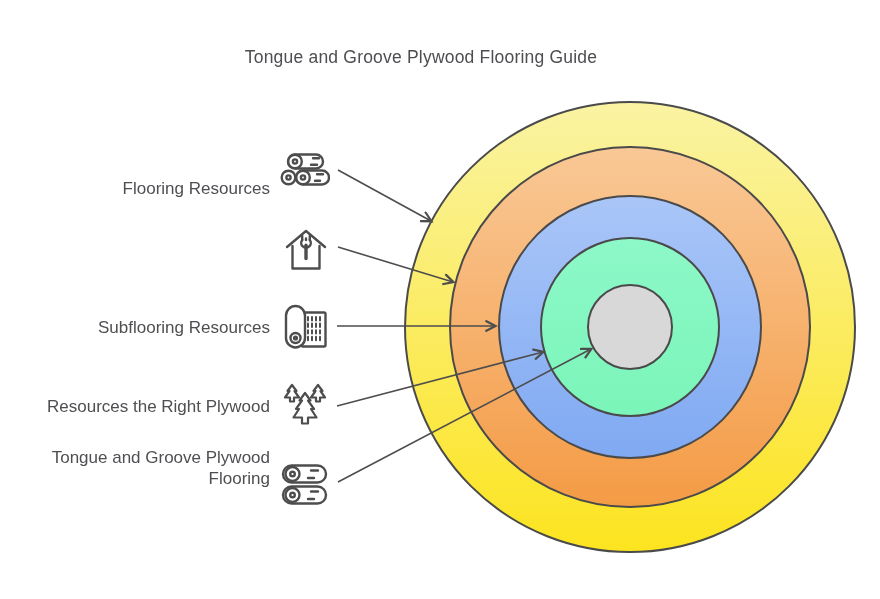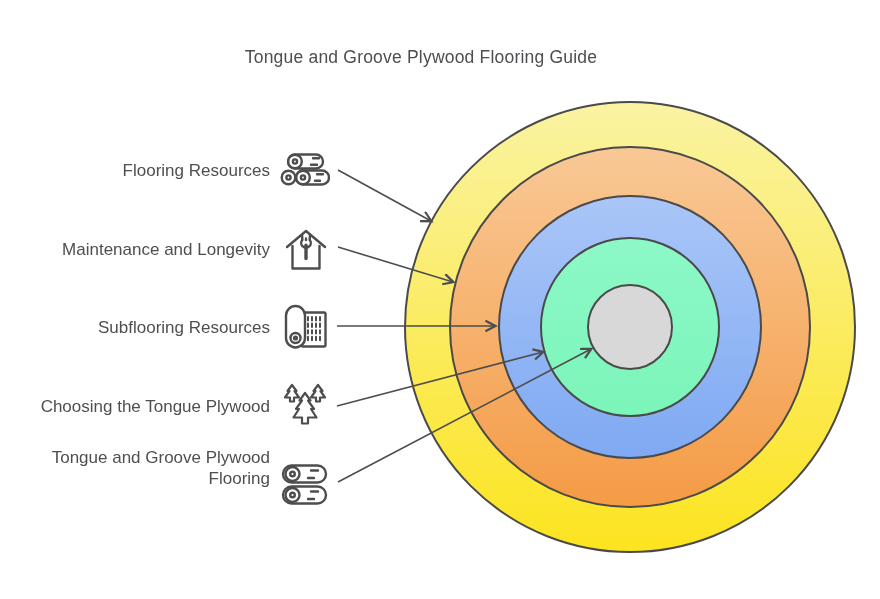--- a/index.html
+++ b/index.html
@@ -61,24 +61,23 @@
 
     <g fill="none" stroke-width="1.6" stroke="#4d4d4d">
       <path d="M338,170 L431,221" marker-end="url(#arrowhead)"></path>
       <path d="M338,247 L453,282" marker-end="url(#arrowhead)"></path>
       <path d="M337,326 L495,326" marker-end="url(#arrowhead)"></path>
       <path d="M337,406 L543,352" marker-end="url(#arrowhead)"></path>
       <path d="M338,482 L591,349" marker-end="url(#arrowhead)"></path>
     </g>
   </svg>
 
-  <div class="label" style="top:170px">Flooring Resources</div>
-  <div class="label" style="top:249px">Maintenance and Longevity</div>
+  <div class="label" style="top:188px">Flooring Resources</div>
   <div class="label" style="top:327px">Subflooring Resources</div>
-  <div class="label" style="top:406px">Choosing the Tongue Plywood</div>
+  <div class="label" style="top:406px">Resources the Right Plywood</div>
   <div class="label" style="top:468px">Tongue and Groove Plywood Flooring</div>
 
   <span class="icon" style="left:280px;top:151px">
     <svg width="50" height="37" viewBox="0 0 50 37">
       <g fill="none" stroke-linecap="round" stroke-linejoin="round" stroke-width="2.4" stroke="#4d4d4d">
         <rect x="8" y="3.5" width="35" height="14" rx="7" fill="#ffffff"></rect>
         <path d="M33,7.2 h6 M31,13.8 h6"></path>
         <circle cx="15" cy="10.5" r="6.8" fill="#ffffff"></circle>
         <circle cx="15" cy="10.5" r="2.1"></circle>
         <rect x="16" y="19.5" width="33" height="14" rx="7" fill="#ffffff"></rect>

